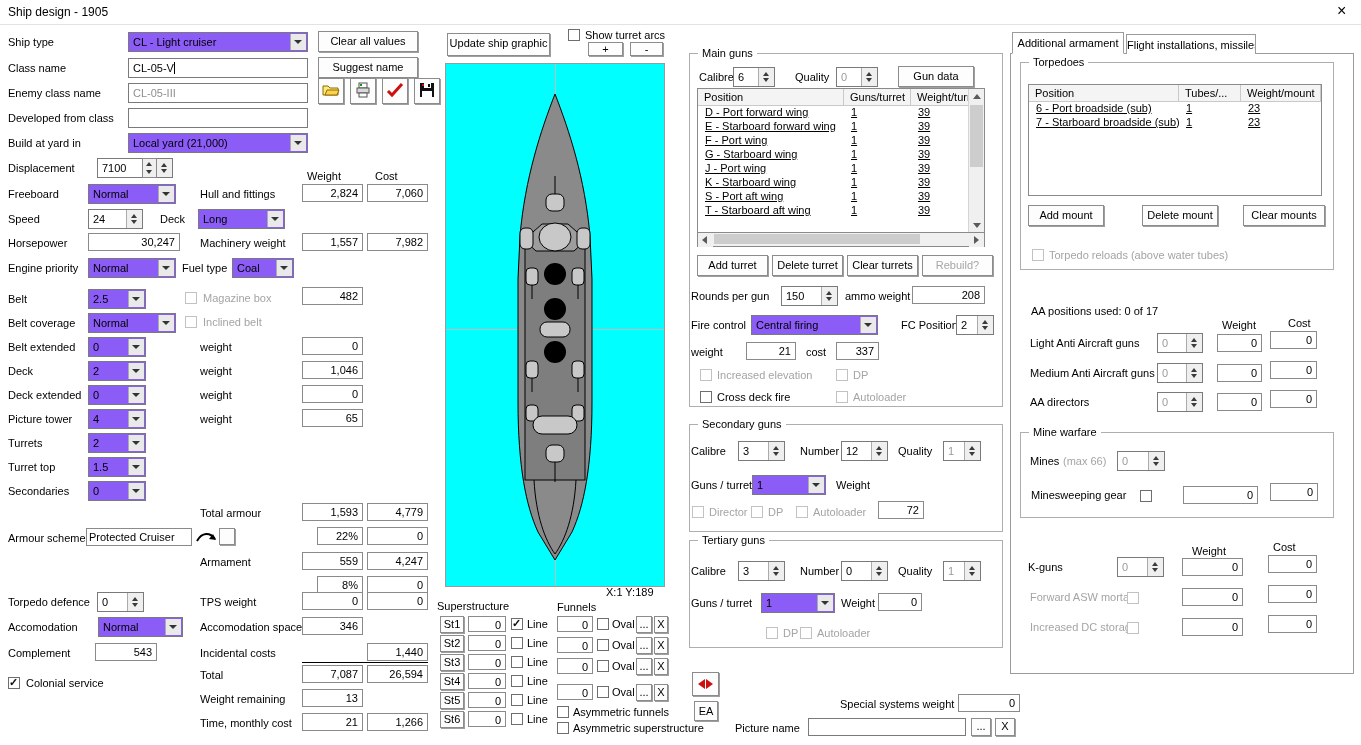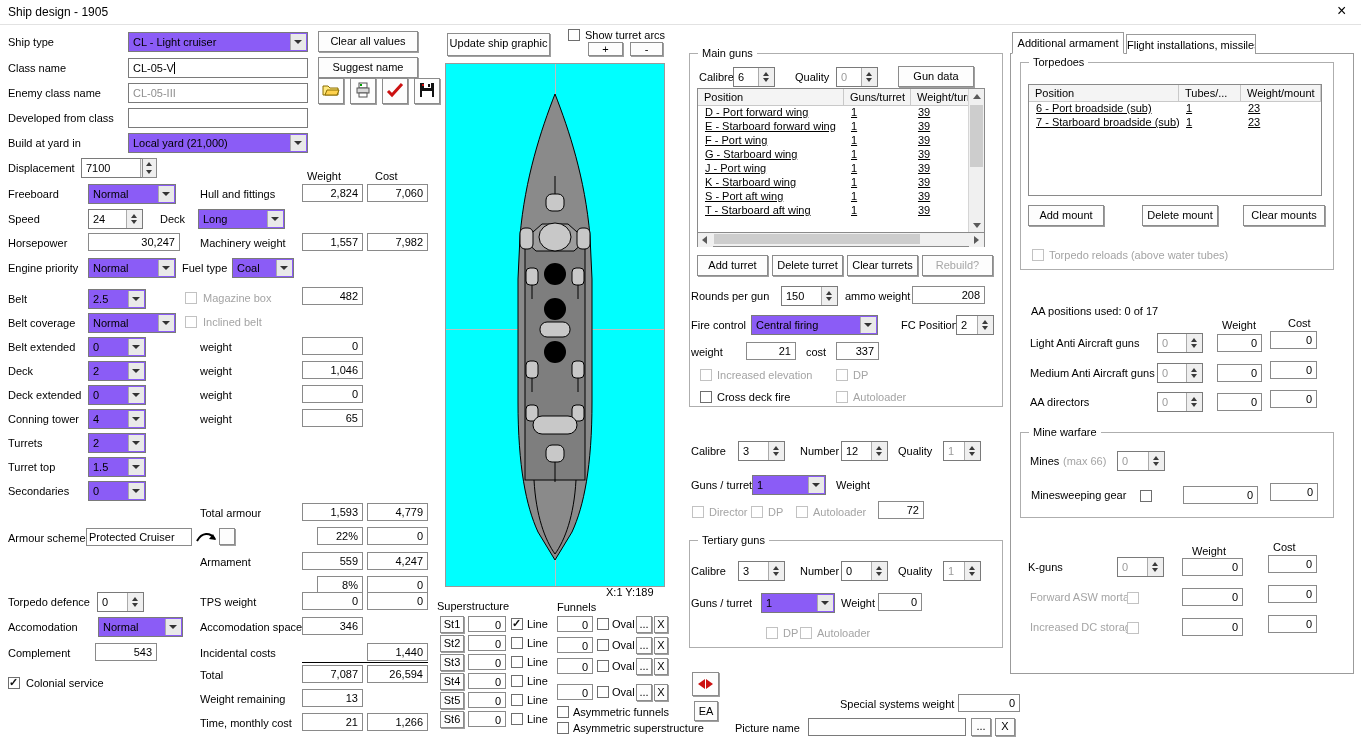--- a/index.html
+++ b/index.html
@@ -103,21 +103,21 @@
   <div class="lbl" style="left:8px;top:112px">Developed from class</div>
   <div class="tbx" style="left:128px;top:108px;width:180px"><span></span></div>
 
   <div class="lbl" style="left:8px;top:137px">Build at yard in</div>
   <div class="combo" style="left:128px;top:133px;width:180px">
       <span>Local yard (21,000)</span>
       <b></b>
     </div>
 
   <div class="lbl" style="left:8px;top:162px">Displacement</div>
-  <div class="spin" style="left:81px;top:158px;width:76px">
+  <div class="spin" style="left:97px;top:158px;width:76px">
       <span>7100</span>
       <b class="sbx"></b>
     </div>
   <div class="spinbtns" style="left:142px;top:158px"></div>
 
   <div class="lbl" style="left:307px;top:170px">Weight</div>
   <div class="lbl" style="left:375px;top:170px">Cost</div>
 
   <div class="lbl" style="left:8px;top:188px">Freeboard</div>
   <div class="combo" style="left:88px;top:184px;width:88px">
@@ -190,21 +190,21 @@
   <div class="fld" style="left:302px;top:361px;width:61px">1,046</div>
 
   <div class="lbl" style="left:8px;top:389px">Deck extended</div>
   <div class="combo" style="left:88px;top:385px;width:58px">
       <span>0</span>
       <b></b>
     </div>
   <div class="lbl" style="left:200px;top:389px">weight</div>
   <div class="fld" style="left:302px;top:385px;width:61px">0</div>
 
-  <div class="lbl" style="left:8px;top:413px">Conning tower</div>
+  <div class="lbl" style="left:8px;top:413px">Picture tower</div>
   <div class="combo" style="left:88px;top:409px;width:58px">
       <span>4</span>
       <b></b>
     </div>
   <div class="lbl" style="left:200px;top:413px">weight</div>
   <div class="fld" style="left:302px;top:409px;width:61px">65</div>
 
   <div class="lbl" style="left:8px;top:437px">Turrets</div>
   <div class="combo" style="left:88px;top:433px;width:58px">
       <span>2</span>
@@ -475,20 +475,23 @@
 
   <div class="cb dis" style="left:700px;top:369px"></div>
   <div class="lbl dis" style="left:717px;top:369px">Increased elevation</div>
   <div class="cb dis" style="left:836px;top:369px"></div>
   <div class="lbl dis" style="left:853px;top:369px">DP</div>
   <div class="cb" style="left:700px;top:391px"></div>
   <div class="lbl" style="left:717px;top:391px">Cross deck fire</div>
   <div class="cb dis" style="left:836px;top:391px"></div>
   <div class="lbl dis" style="left:853px;top:391px">Autoloader</div>
 
+  <div class="group" style="left:689px;top:424px;width:312px;height:106px">
+    <div class="gt">Secondary guns</div>
+  </div>
   <div class="lbl" style="left:691px;top:445px">Calibre</div>
   <div class="spin" style="left:738px;top:441px;width:47px">
       <span>3</span>
       <b class="sbx"></b>
     </div>
   <div class="lbl" style="left:800px;top:445px">Number</div>
   <div class="spin" style="left:841px;top:441px;width:47px">
       <span>12</span>
       <b class="sbx"></b>
     </div>

